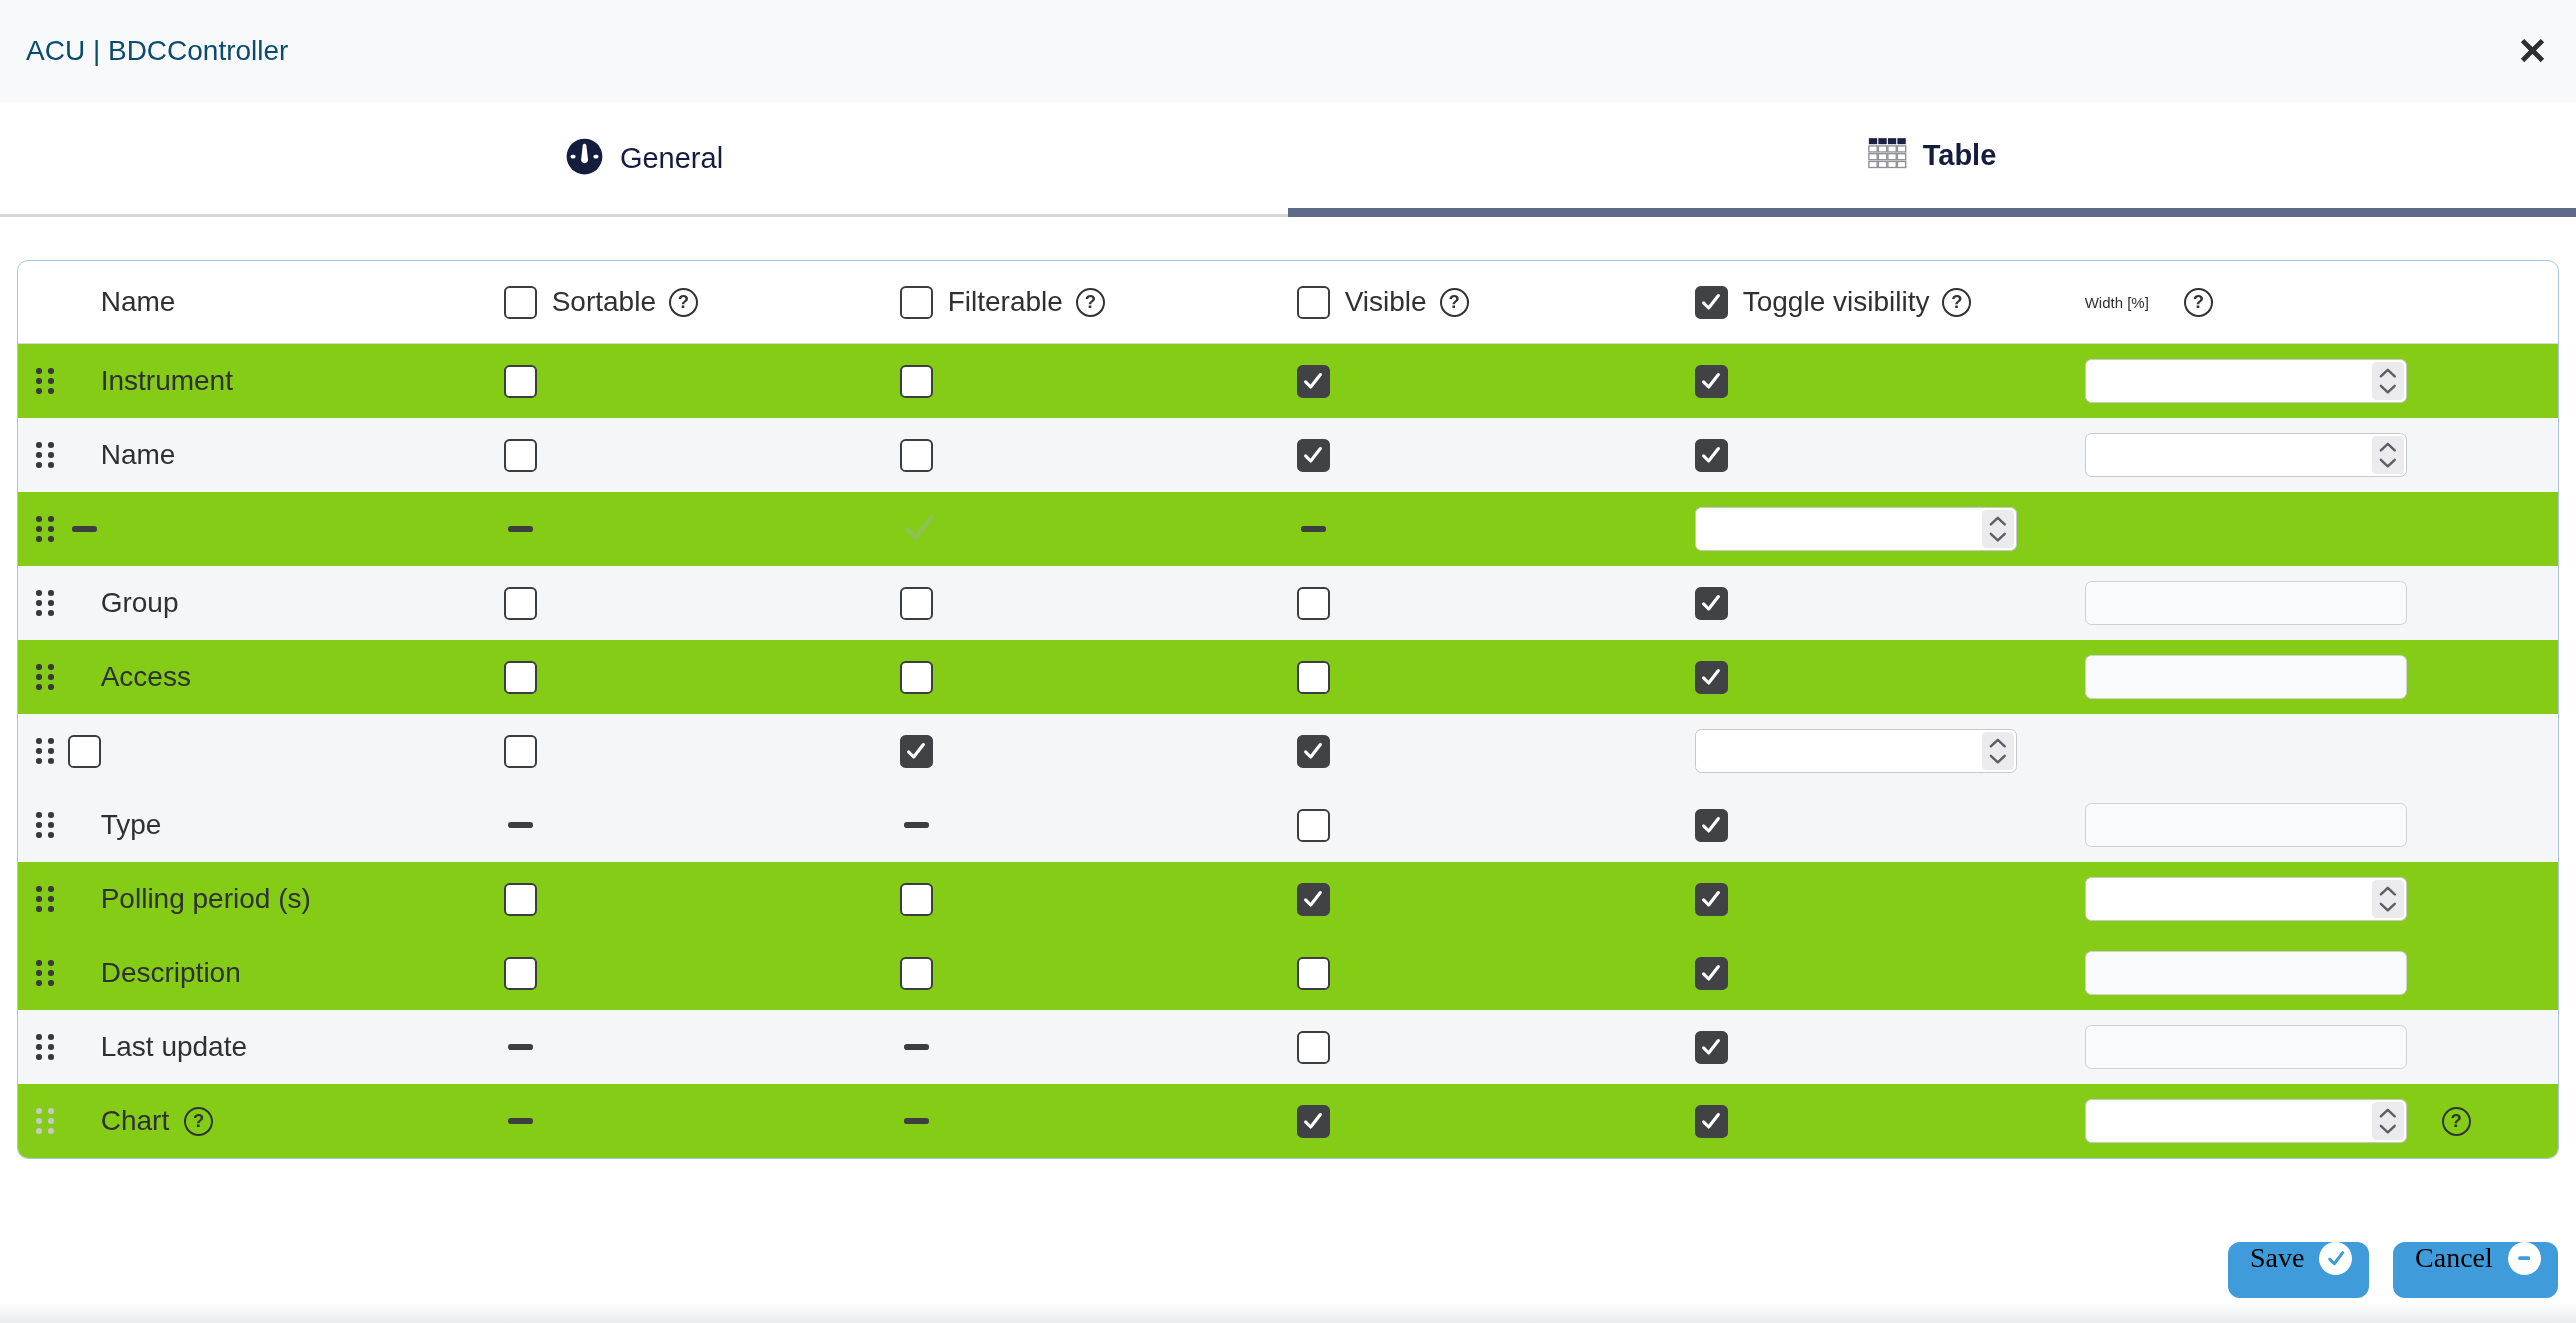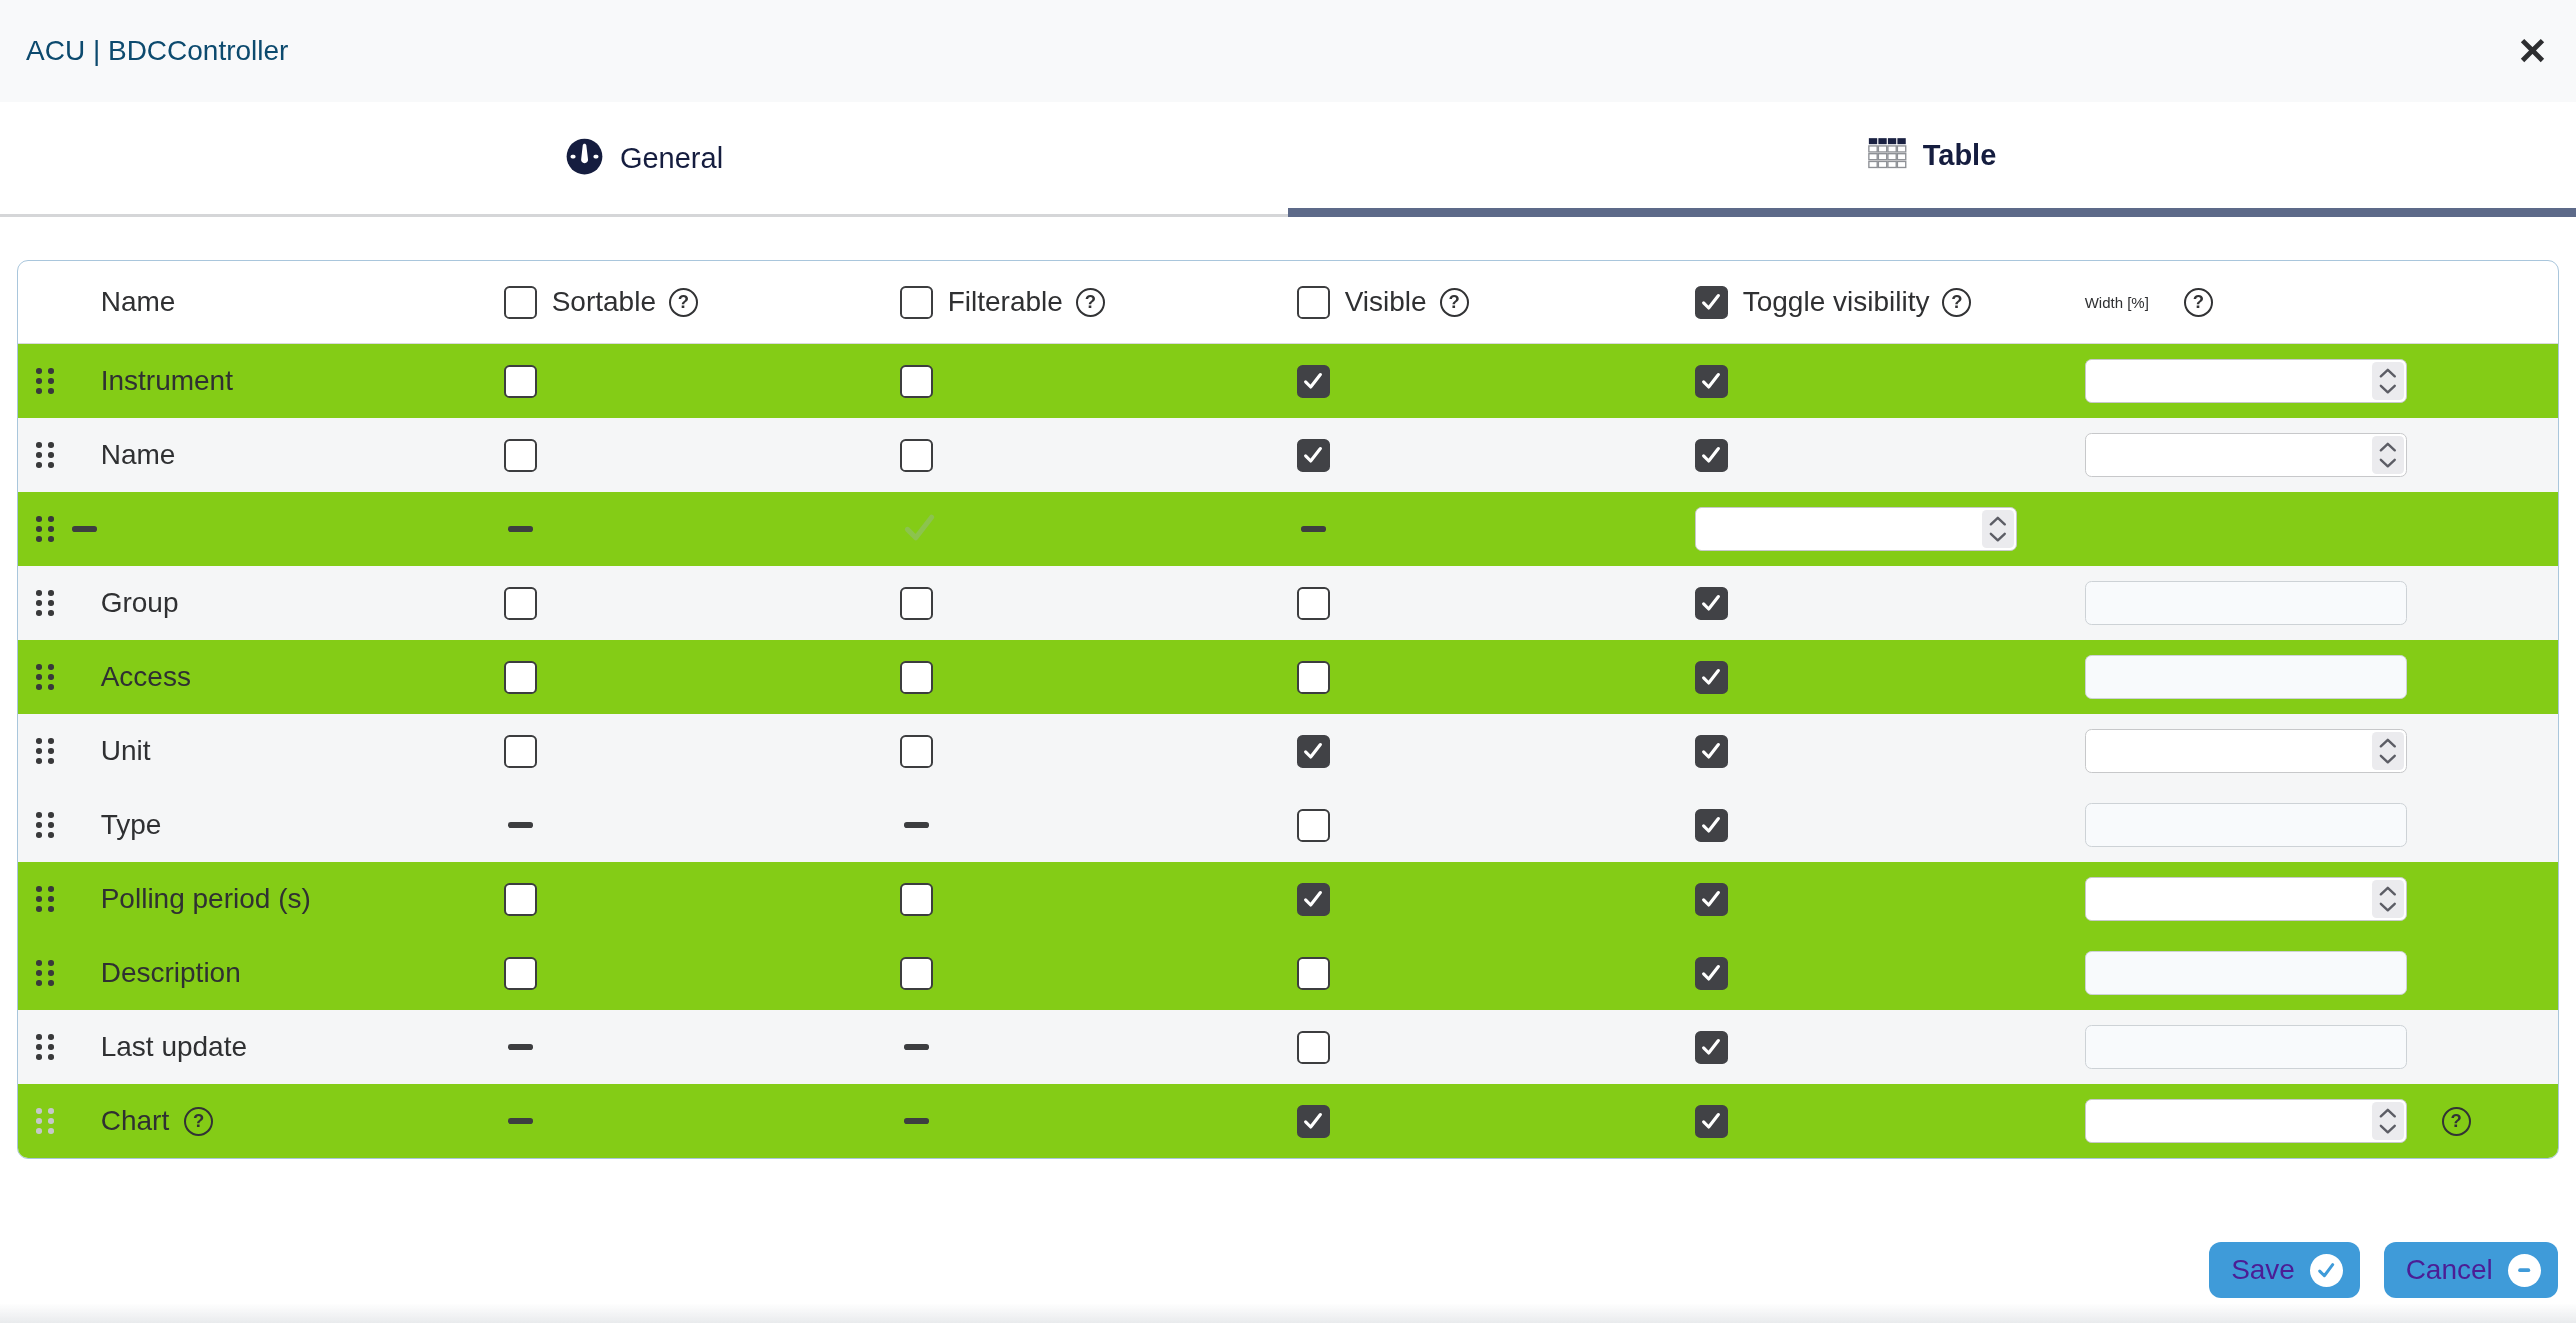--- a/index.html
+++ b/index.html
@@ -62,23 +62,23 @@
   .spin button { background: none; border: none; padding: 0; height: 13px; cursor: pointer;
                  display: flex; align-items: center; }
   .plainwrap { width: 322px; height: 44px; }
   .plainwrap input { width: 100%; height: 100%; border: 1.9px solid #cdd2d6; border-radius: 6.5px;
                      background: #f8fafc; padding: 0 13px; font-size: 26px;
                      font-family: "Liberation Sans", sans-serif; outline: none; }
   .width-col .help { margin-left: 35px; }
 
   
   .actions { display: flex; justify-content: flex-end; gap: 24px; margin: 83px 18.5px 0 0; }
-  .btn { height: 56px; border: none; border-radius: 12px; background: #3f9bd9; color: #4c1d95;
-         font-size: 28px; font-family: Liberation Sans, sans-serif; display: inline-flex;
-         align-items: center; gap: 15px; padding: 0 16.7px 0 22px; cursor: pointer; }
+  .btn { height: 56px; border: none; border-radius: 12px; background: #3f9bd9; color: #000000;
+         font-size: 28px; font-family: Liberation Serif, serif; display: inline-flex;
+         align-items: flex-start; gap: 15px; padding: 0 16.7px 0 22px; cursor: pointer; }
   .btn .bicon { width: 33px; height: 33px; border-radius: 50%; background: #fff;
                 display: inline-flex; align-items: center; justify-content: center; }
 
   .bottom-fade { position: fixed; left: 0; right: 0; bottom: 0; height: 20.4px;
                  background: linear-gradient(to bottom, rgba(255,255,255,0), #e9ebed); }
 </style>
 </head>
 <body>
 
 <div class="titlebar">
@@ -371,23 +371,20 @@
         <div class="cell">
           <span class="handle">
             <i></i>
             <i></i>
             <i></i>
             <i></i>
             <i></i>
             <i></i>
           </span>
         </div>
-        <div class="cell name-col">
-          <span>Unit</span>
-        </div>
         <div class="cell">
           <span class="cb"></span>
         </div>
         <div class="cell">
           <span class="cb"></span>
         </div>
         <div class="cell">
           <span class="cb checked">
             <svg width="24" height="24" viewBox="0 0 26 26">
               <polyline points="5,14 10.5,19.5 21,6" fill="none" stroke="#fff" stroke-width="3.4" stroke-linecap="round" stroke-linejoin="round"></polyline>

